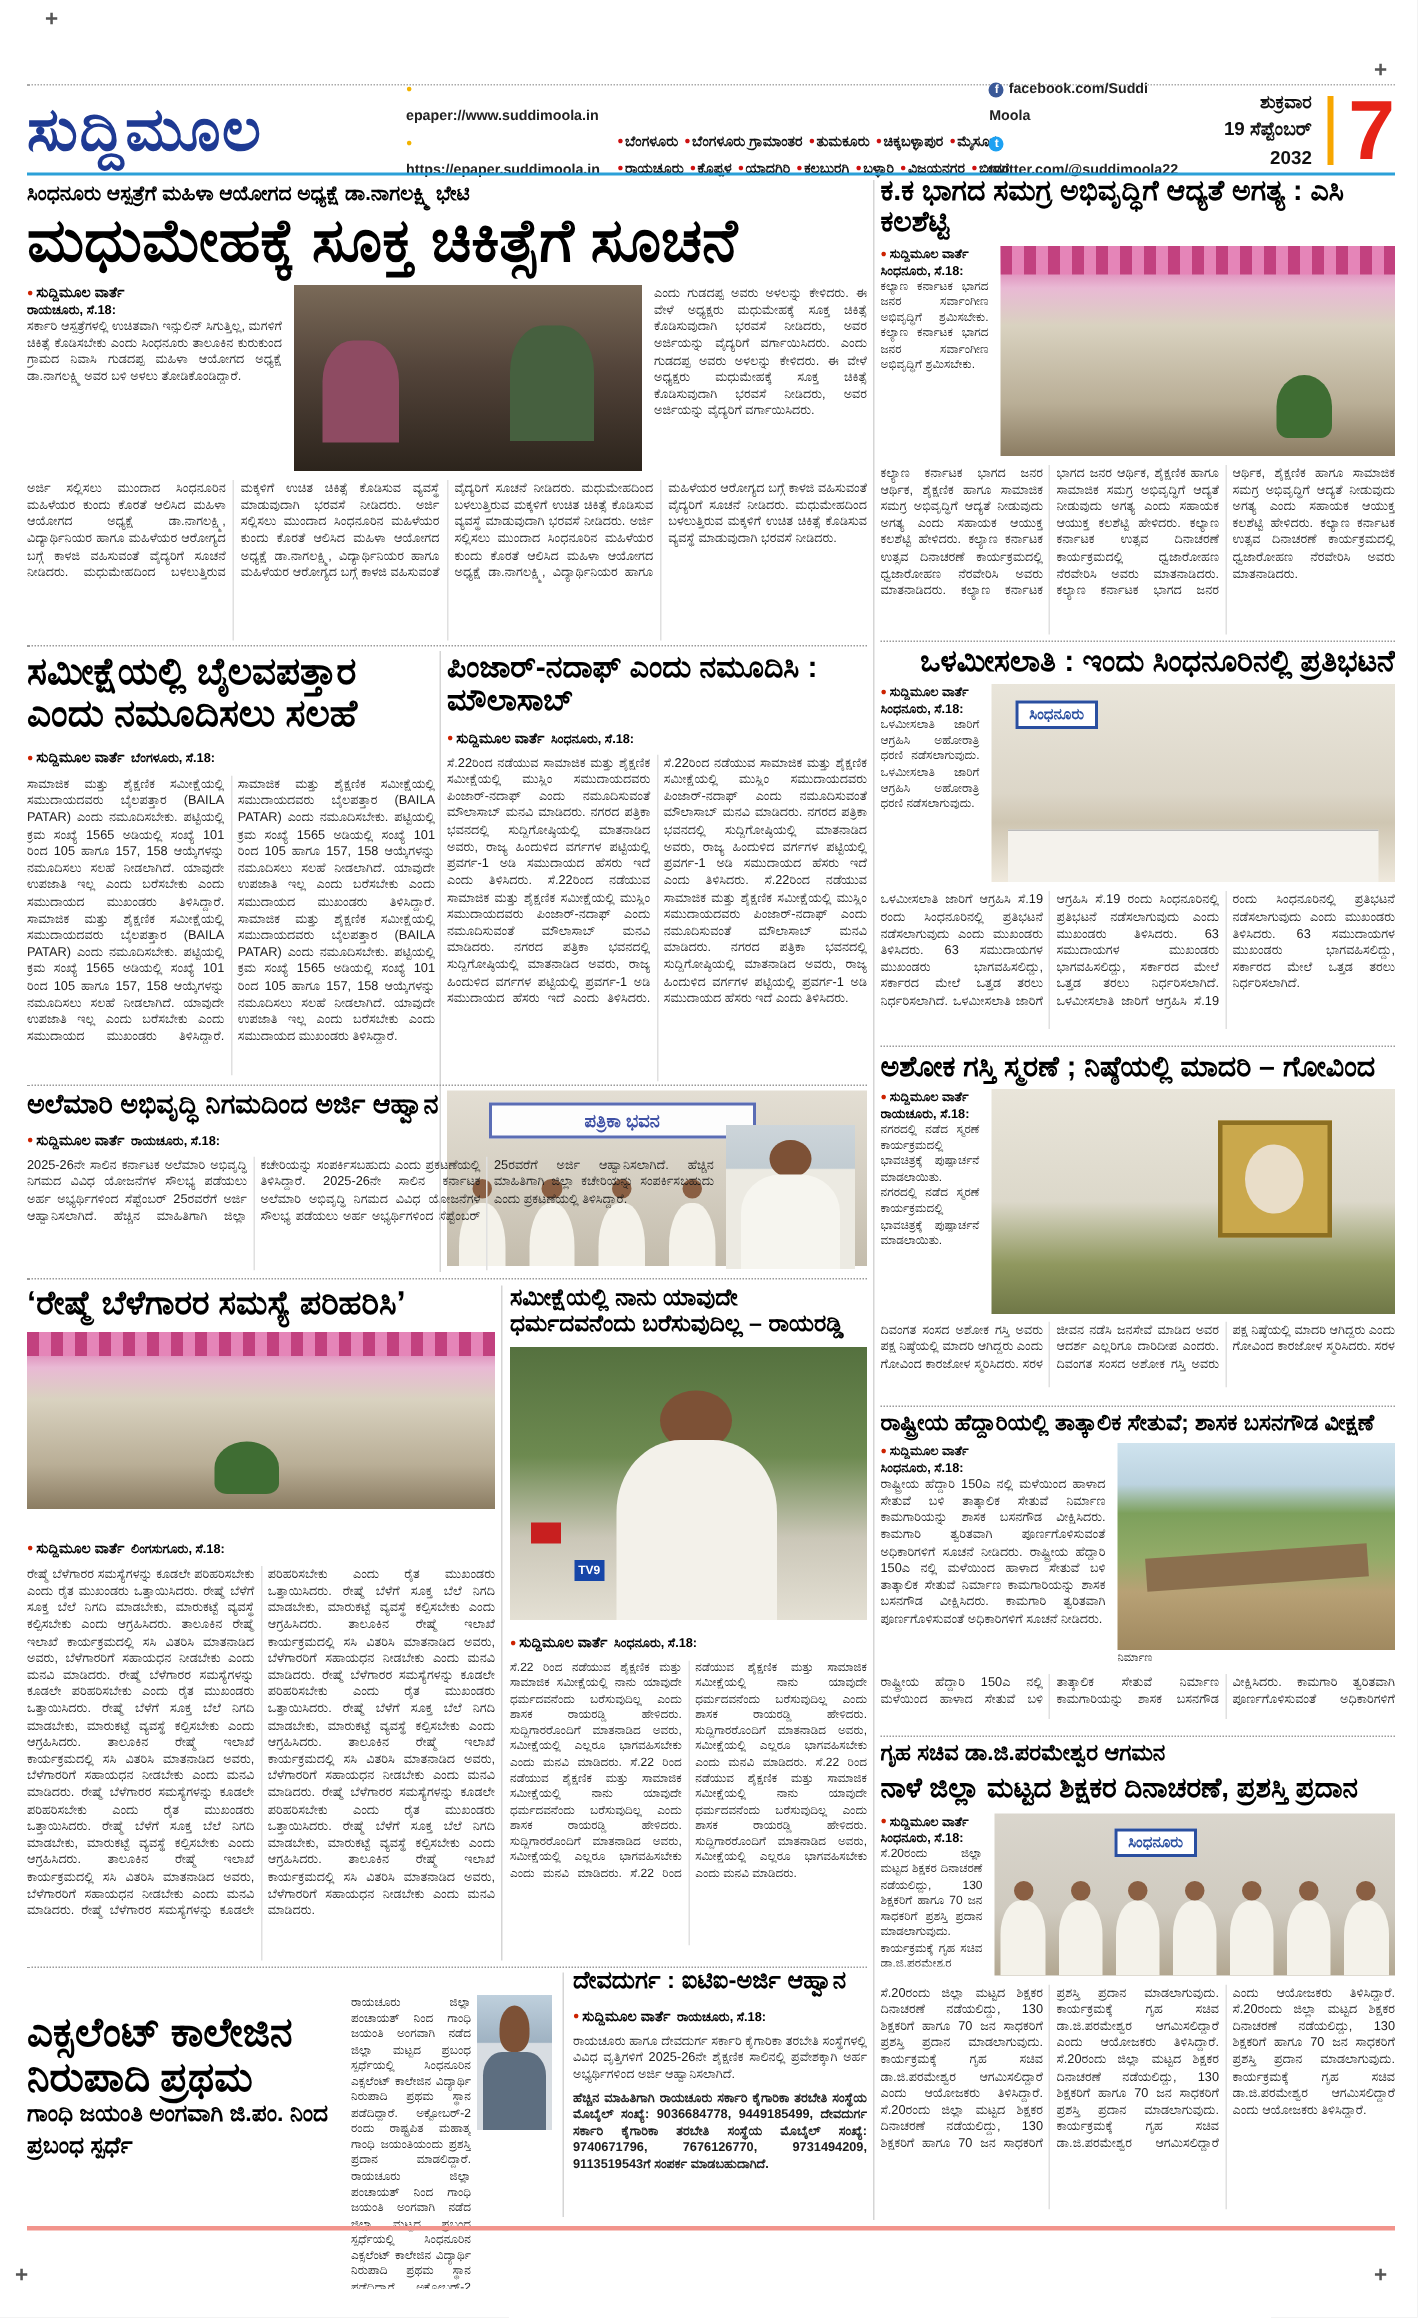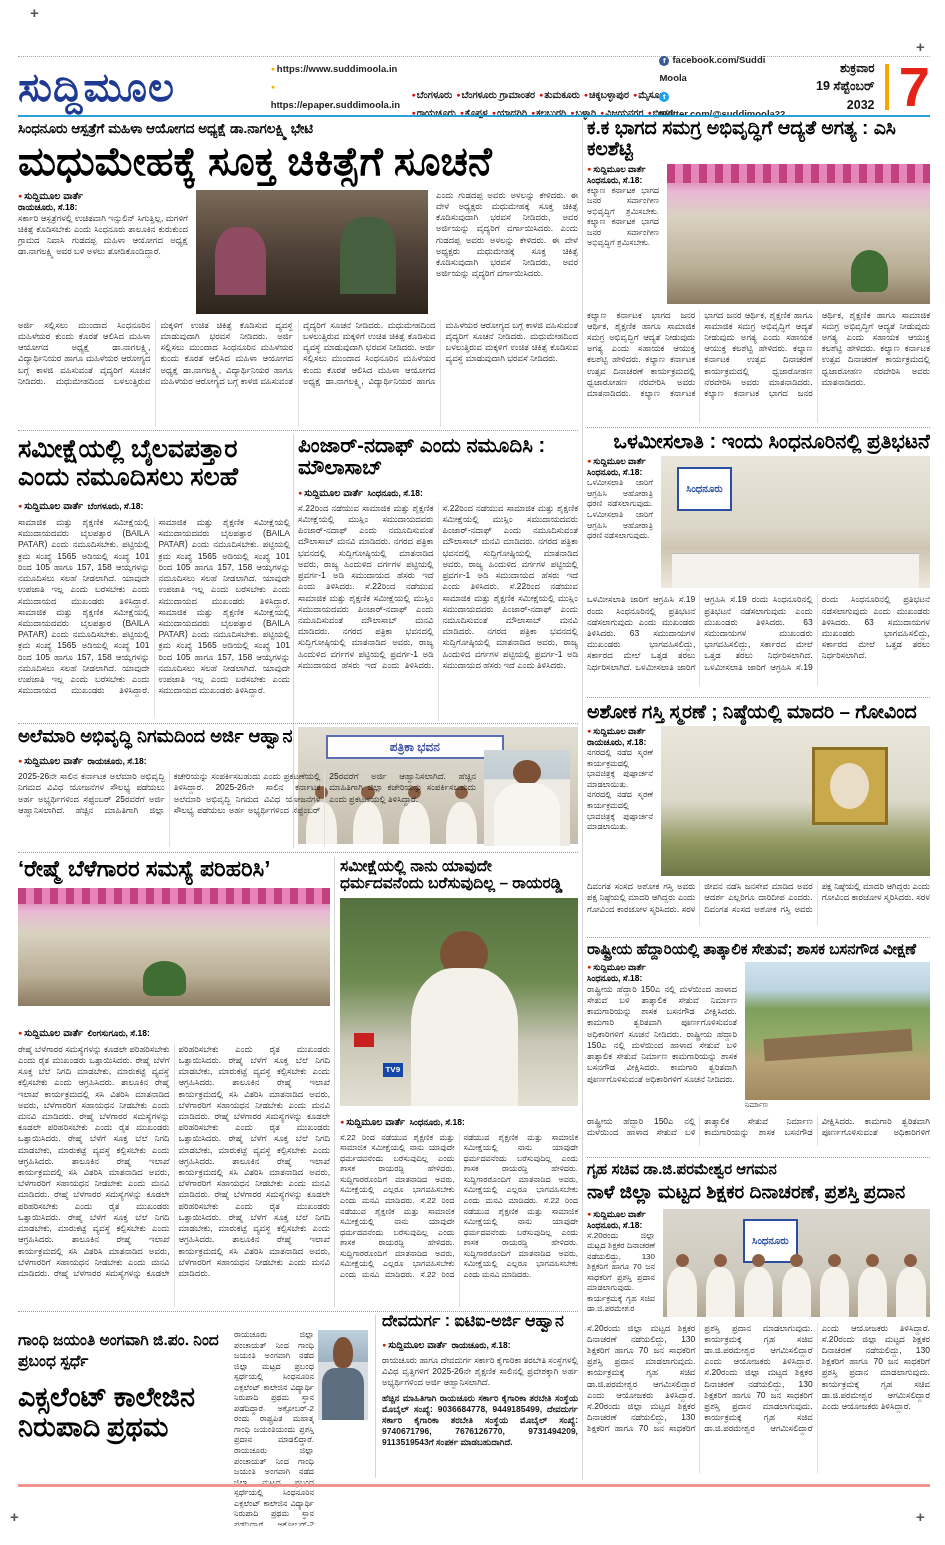--- a/index.html
+++ b/index.html
@@ -44,21 +44,21 @@
   .ph-crowd{background:linear-gradient(180deg,#7a6a58 0%,#53443a 45%,#2c241c 100%);}
   .ph-crowd .sari1{position:absolute;left:8%;top:30%;width:22%;height:55%;background:#8e4b62;border-radius:40% 40% 0 0;}
   .ph-crowd .sari2{position:absolute;left:62%;top:22%;width:24%;height:62%;background:#46603f;border-radius:40% 40% 0 0;}
   .ph-stage{background:linear-gradient(180deg,#d14f97 0%,#e9b9d4 20%,#d9d2c0 38%,#b9ae96 75%,#8b7c62 100%);}
   .ph-stage .fringe{position:absolute;left:0;top:0;width:100%;height:14%;
       background:repeating-linear-gradient(90deg,#c2417f 0 8px,#e585b8 8px 16px);}
   .ph-stage .plant{position:absolute;left:70%;bottom:8%;width:14%;height:30%;background:#3f6d33;border-radius:50% 50% 20% 20%;}
   .ph-meeting{background:linear-gradient(180deg,#e9e5da 0%,#dcd6c8 55%,#cfc6b2 70%,#efe9dd 100%);}
   .ph-meeting .table{position:absolute;left:4%;bottom:0;width:92%;height:26%;background:#f4f2ec;border-top:1px solid #bbb;}
   .sign{position:absolute;background:#fff;border:2px solid #2a4fa0;color:#2a4fa0;font-weight:bold;
-        font-size:10px;padding:14px 7px;white-space:nowrap;}
+        font-size:10px;padding:2px 7px;white-space:nowrap;}
   .ph-press{background:linear-gradient(180deg,#e3ded3 0%,#d4cec1 45%,#bdb5a4 100%);}
   .banner{position:absolute;left:10%;top:6%;width:62%;background:#fdfdfd;border:2px solid #5b6db5;
           color:#3f51a5;font-weight:bold;font-size:12px;text-align:center;padding:3px 0;}
   .heads{position:absolute;bottom:0;left:0;width:100%;height:46%;display:flex;justify-content:space-around;align-items:flex-end;}
   .man{width:11%;height:100%;background:#f4f2ea;border-radius:45% 45% 0 0;position:relative;}
   .man::before{content:"";position:absolute;left:28%;top:-26%;width:44%;padding-top:44%;border-radius:50%;background:#8a5f43;}
   .ph-portrait{background:linear-gradient(180deg,#cdd5da 0%,#c2ccd2 30%,#eceae2 31%);}
   .ph-portrait .head{position:absolute;left:34%;top:10%;width:32%;height:26%;background:#7d5136;border-radius:50%;}
   .ph-portrait .shirt{position:absolute;left:12%;top:34%;width:76%;height:66%;background:#f6f5ef;border-radius:40% 40% 0 0;}
   .ph-garland{background:linear-gradient(180deg,#e9e5da 0%,#dcd8ca 50%,#90985f 78%,#6f7747 100%);}
@@ -87,21 +87,21 @@
 <div id="page">
 
   <div class="crop" style="left:30px;top:4px;">+</div>
   <div class="crop" style="left:916px;top:38px;">+</div>
   <div class="crop" style="left:10px;top:1508px;">+</div>
   <div class="crop" style="left:916px;top:1508px;">+</div>
 
   <div class="hdr">
     <div class="masthead">ಸುದ್ದಿಮೂಲ</div>
     <div class="urls">
-      <div class="u">https://www.suddimoola.in</div>
+      <div class="u">epaper://www.suddimoola.in</div>
       <div class="u">https://epaper.suddimoola.in</div>
     </div>
     <div class="cities">
       <div><span class="city">ಬೆಂಗಳೂರು</span><span class="city">ಬೆಂಗಳೂರು ಗ್ರಾಮಾಂತರ</span><span class="city">ತುಮಕೂರು</span><span class="city">ಚಿಕ್ಕಬಳ್ಳಾಪುರ</span><span class="city">ಮೈಸೂರು</span></div>
       <div><span class="city">ರಾಯಚೂರು</span><span class="city">ಕೊಪ್ಪಳ</span><span class="city">ಯಾದಗಿರಿ</span><span class="city">ಕಲಬುರಗಿ</span><span class="city">ಬಳ್ಳಾರಿ</span><span class="city">ವಿಜಯನಗರ</span><span class="city">ಬೀದರ</span></div>
     </div>
     <div class="social">
       <div><span class="soc-ic fb">f</span><span>facebook.com/Suddi Moola</span></div>
       <div><span class="soc-ic tw">t</span><span>twitter.com/@suddimoola22</span></div>
     </div>
@@ -233,21 +233,21 @@
     </div>
     <div style="margin-top:16px;">
       <span class="byline">ಸುದ್ದಿಮೂಲ ವಾರ್ತೆ</span>
       <span class="dl">ಲಿಂಗಸುಗೂರು, ಸೆ.18:</span>
     </div>
     <div class="body cols2" style="margin-top:4px;height:280px;">ರೇಷ್ಮೆ ಬೆಳೆಗಾರರ ಸಮಸ್ಯೆಗಳನ್ನು ಕೂಡಲೇ ಪರಿಹರಿಸಬೇಕು ಎಂದು ರೈತ ಮುಖಂಡರು ಒತ್ತಾಯಿಸಿದರು. ರೇಷ್ಮೆ ಬೆಳೆಗೆ ಸೂಕ್ತ ಬೆಲೆ ನಿಗದಿ ಮಾಡಬೇಕು, ಮಾರುಕಟ್ಟೆ ವ್ಯವಸ್ಥೆ ಕಲ್ಪಿಸಬೇಕು ಎಂದು ಆಗ್ರಹಿಸಿದರು. ತಾಲೂಕಿನ ರೇಷ್ಮೆ ಇಲಾಖೆ ಕಾರ್ಯಕ್ರಮದಲ್ಲಿ ಸಸಿ ವಿತರಿಸಿ ಮಾತನಾಡಿದ ಅವರು, ಬೆಳೆಗಾರರಿಗೆ ಸಹಾಯಧನ ನೀಡಬೇಕು ಎಂದು ಮನವಿ ಮಾಡಿದರು. ರೇಷ್ಮೆ ಬೆಳೆಗಾರರ ಸಮಸ್ಯೆಗಳನ್ನು ಕೂಡಲೇ ಪರಿಹರಿಸಬೇಕು ಎಂದು ರೈತ ಮುಖಂಡರು ಒತ್ತಾಯಿಸಿದರು. ರೇಷ್ಮೆ ಬೆಳೆಗೆ ಸೂಕ್ತ ಬೆಲೆ ನಿಗದಿ ಮಾಡಬೇಕು, ಮಾರುಕಟ್ಟೆ ವ್ಯವಸ್ಥೆ ಕಲ್ಪಿಸಬೇಕು ಎಂದು ಆಗ್ರಹಿಸಿದರು. ತಾಲೂಕಿನ ರೇಷ್ಮೆ ಇಲಾಖೆ ಕಾರ್ಯಕ್ರಮದಲ್ಲಿ ಸಸಿ ವಿತರಿಸಿ ಮಾತನಾಡಿದ ಅವರು, ಬೆಳೆಗಾರರಿಗೆ ಸಹಾಯಧನ ನೀಡಬೇಕು ಎಂದು ಮನವಿ ಮಾಡಿದರು. ರೇಷ್ಮೆ ಬೆಳೆಗಾರರ ಸಮಸ್ಯೆಗಳನ್ನು ಕೂಡಲೇ ಪರಿಹರಿಸಬೇಕು ಎಂದು ರೈತ ಮುಖಂಡರು ಒತ್ತಾಯಿಸಿದರು. ರೇಷ್ಮೆ ಬೆಳೆಗೆ ಸೂಕ್ತ ಬೆಲೆ ನಿಗದಿ ಮಾಡಬೇಕು, ಮಾರುಕಟ್ಟೆ ವ್ಯವಸ್ಥೆ ಕಲ್ಪಿಸಬೇಕು ಎಂದು ಆಗ್ರಹಿಸಿದರು. ತಾಲೂಕಿನ ರೇಷ್ಮೆ ಇಲಾಖೆ ಕಾರ್ಯಕ್ರಮದಲ್ಲಿ ಸಸಿ ವಿತರಿಸಿ ಮಾತನಾಡಿದ ಅವರು, ಬೆಳೆಗಾರರಿಗೆ ಸಹಾಯಧನ ನೀಡಬೇಕು ಎಂದು ಮನವಿ ಮಾಡಿದರು. ರೇಷ್ಮೆ ಬೆಳೆಗಾರರ ಸಮಸ್ಯೆಗಳನ್ನು ಕೂಡಲೇ ಪರಿಹರಿಸಬೇಕು ಎಂದು ರೈತ ಮುಖಂಡರು ಒತ್ತಾಯಿಸಿದರು. ರೇಷ್ಮೆ ಬೆಳೆಗೆ ಸೂಕ್ತ ಬೆಲೆ ನಿಗದಿ ಮಾಡಬೇಕು, ಮಾರುಕಟ್ಟೆ ವ್ಯವಸ್ಥೆ ಕಲ್ಪಿಸಬೇಕು ಎಂದು ಆಗ್ರಹಿಸಿದರು. ತಾಲೂಕಿನ ರೇಷ್ಮೆ ಇಲಾಖೆ ಕಾರ್ಯಕ್ರಮದಲ್ಲಿ ಸಸಿ ವಿತರಿಸಿ ಮಾತನಾಡಿದ ಅವರು, ಬೆಳೆಗಾರರಿಗೆ ಸಹಾಯಧನ ನೀಡಬೇಕು ಎಂದು ಮನವಿ ಮಾಡಿದರು. ರೇಷ್ಮೆ ಬೆಳೆಗಾರರ ಸಮಸ್ಯೆಗಳನ್ನು ಕೂಡಲೇ ಪರಿಹರಿಸಬೇಕು ಎಂದು ರೈತ ಮುಖಂಡರು ಒತ್ತಾಯಿಸಿದರು. ರೇಷ್ಮೆ ಬೆಳೆಗೆ ಸೂಕ್ತ ಬೆಲೆ ನಿಗದಿ ಮಾಡಬೇಕು, ಮಾರುಕಟ್ಟೆ ವ್ಯವಸ್ಥೆ ಕಲ್ಪಿಸಬೇಕು ಎಂದು ಆಗ್ರಹಿಸಿದರು. ತಾಲೂಕಿನ ರೇಷ್ಮೆ ಇಲಾಖೆ ಕಾರ್ಯಕ್ರಮದಲ್ಲಿ ಸಸಿ ವಿತರಿಸಿ ಮಾತನಾಡಿದ ಅವರು, ಬೆಳೆಗಾರರಿಗೆ ಸಹಾಯಧನ ನೀಡಬೇಕು ಎಂದು ಮನವಿ ಮಾಡಿದರು. ರೇಷ್ಮೆ ಬೆಳೆಗಾರರ ಸಮಸ್ಯೆಗಳನ್ನು ಕೂಡಲೇ ಪರಿಹರಿಸಬೇಕು ಎಂದು ರೈತ ಮುಖಂಡರು ಒತ್ತಾಯಿಸಿದರು. ರೇಷ್ಮೆ ಬೆಳೆಗೆ ಸೂಕ್ತ ಬೆಲೆ ನಿಗದಿ ಮಾಡಬೇಕು, ಮಾರುಕಟ್ಟೆ ವ್ಯವಸ್ಥೆ ಕಲ್ಪಿಸಬೇಕು ಎಂದು ಆಗ್ರಹಿಸಿದರು. ತಾಲೂಕಿನ ರೇಷ್ಮೆ ಇಲಾಖೆ ಕಾರ್ಯಕ್ರಮದಲ್ಲಿ ಸಸಿ ವಿತರಿಸಿ ಮಾತನಾಡಿದ ಅವರು, ಬೆಳೆಗಾರರಿಗೆ ಸಹಾಯಧನ ನೀಡಬೇಕು ಎಂದು ಮನವಿ ಮಾಡಿದರು.</div>
   </div>
 
   <div class="art" style="left:340px;top:857px;width:238px;height:450px;">
     <div class="hl" style="font-size:15.5px;">ಸಮೀಕ್ಷೆಯಲ್ಲಿ ನಾನು ಯಾವುದೇ ಧರ್ಮದವನೆಂದು ಬರೆಸುವುದಿಲ್ಲ – ರಾಯರಡ್ಡಿ</div>
-    <div class="photo ph-speaker" style="width:238px;height:208px;margin-top:6px;">
+    <div class="photo ph-speaker" style="width:238px;height:182px;margin-top:6px;">
       <div class="head"></div>
       <div class="shirt"></div>
       <div class="miccube mic-blue">TV9</div>
       <div class="miccube mic-red"></div>
     </div>
     <div style="margin-top:5px;">
       <span class="byline">ಸುದ್ದಿಮೂಲ ವಾರ್ತೆ</span>
       <span class="dl">ಸಿಂಧನೂರು, ಸೆ.18:</span>
     </div>
     <div class="body cols2" style="margin-top:4px;height:190px;font-size:8px;">ಸೆ.22 ರಿಂದ ನಡೆಯುವ ಶೈಕ್ಷಣಿಕ ಮತ್ತು ಸಾಮಾಜಿಕ ಸಮೀಕ್ಷೆಯಲ್ಲಿ ನಾನು ಯಾವುದೇ ಧರ್ಮದವನೆಂದು ಬರೆಸುವುದಿಲ್ಲ ಎಂದು ಶಾಸಕ ರಾಯರಡ್ಡಿ ಹೇಳಿದರು. ಸುದ್ದಿಗಾರರೊಂದಿಗೆ ಮಾತನಾಡಿದ ಅವರು, ಸಮೀಕ್ಷೆಯಲ್ಲಿ ಎಲ್ಲರೂ ಭಾಗವಹಿಸಬೇಕು ಎಂದು ಮನವಿ ಮಾಡಿದರು. ಸೆ.22 ರಿಂದ ನಡೆಯುವ ಶೈಕ್ಷಣಿಕ ಮತ್ತು ಸಾಮಾಜಿಕ ಸಮೀಕ್ಷೆಯಲ್ಲಿ ನಾನು ಯಾವುದೇ ಧರ್ಮದವನೆಂದು ಬರೆಸುವುದಿಲ್ಲ ಎಂದು ಶಾಸಕ ರಾಯರಡ್ಡಿ ಹೇಳಿದರು. ಸುದ್ದಿಗಾರರೊಂದಿಗೆ ಮಾತನಾಡಿದ ಅವರು, ಸಮೀಕ್ಷೆಯಲ್ಲಿ ಎಲ್ಲರೂ ಭಾಗವಹಿಸಬೇಕು ಎಂದು ಮನವಿ ಮಾಡಿದರು. ಸೆ.22 ರಿಂದ ನಡೆಯುವ ಶೈಕ್ಷಣಿಕ ಮತ್ತು ಸಾಮಾಜಿಕ ಸಮೀಕ್ಷೆಯಲ್ಲಿ ನಾನು ಯಾವುದೇ ಧರ್ಮದವನೆಂದು ಬರೆಸುವುದಿಲ್ಲ ಎಂದು ಶಾಸಕ ರಾಯರಡ್ಡಿ ಹೇಳಿದರು. ಸುದ್ದಿಗಾರರೊಂದಿಗೆ ಮಾತನಾಡಿದ ಅವರು, ಸಮೀಕ್ಷೆಯಲ್ಲಿ ಎಲ್ಲರೂ ಭಾಗವಹಿಸಬೇಕು ಎಂದು ಮನವಿ ಮಾಡಿದರು. ಸೆ.22 ರಿಂದ ನಡೆಯುವ ಶೈಕ್ಷಣಿಕ ಮತ್ತು ಸಾಮಾಜಿಕ ಸಮೀಕ್ಷೆಯಲ್ಲಿ ನಾನು ಯಾವುದೇ ಧರ್ಮದವನೆಂದು ಬರೆಸುವುದಿಲ್ಲ ಎಂದು ಶಾಸಕ ರಾಯರಡ್ಡಿ ಹೇಳಿದರು. ಸುದ್ದಿಗಾರರೊಂದಿಗೆ ಮಾತನಾಡಿದ ಅವರು, ಸಮೀಕ್ಷೆಯಲ್ಲಿ ಎಲ್ಲರೂ ಭಾಗವಹಿಸಬೇಕು ಎಂದು ಮನವಿ ಮಾಡಿದರು.</div>
@@ -292,22 +292,22 @@
             <div class="man"></div>
         </div>
       </div>
     </div>
     <div class="body cols3" style="margin-top:6px;height:150px;">ಸೆ.20ರಂದು ಜಿಲ್ಲಾ ಮಟ್ಟದ ಶಿಕ್ಷಕರ ದಿನಾಚರಣೆ ನಡೆಯಲಿದ್ದು, 130 ಶಿಕ್ಷಕರಿಗೆ ಹಾಗೂ 70 ಜನ ಸಾಧಕರಿಗೆ ಪ್ರಶಸ್ತಿ ಪ್ರದಾನ ಮಾಡಲಾಗುವುದು. ಕಾರ್ಯಕ್ರಮಕ್ಕೆ ಗೃಹ ಸಚಿವ ಡಾ.ಜಿ.ಪರಮೇಶ್ವರ ಆಗಮಿಸಲಿದ್ದಾರೆ ಎಂದು ಆಯೋಜಕರು ತಿಳಿಸಿದ್ದಾರೆ. ಸೆ.20ರಂದು ಜಿಲ್ಲಾ ಮಟ್ಟದ ಶಿಕ್ಷಕರ ದಿನಾಚರಣೆ ನಡೆಯಲಿದ್ದು, 130 ಶಿಕ್ಷಕರಿಗೆ ಹಾಗೂ 70 ಜನ ಸಾಧಕರಿಗೆ ಪ್ರಶಸ್ತಿ ಪ್ರದಾನ ಮಾಡಲಾಗುವುದು. ಕಾರ್ಯಕ್ರಮಕ್ಕೆ ಗೃಹ ಸಚಿವ ಡಾ.ಜಿ.ಪರಮೇಶ್ವರ ಆಗಮಿಸಲಿದ್ದಾರೆ ಎಂದು ಆಯೋಜಕರು ತಿಳಿಸಿದ್ದಾರೆ. ಸೆ.20ರಂದು ಜಿಲ್ಲಾ ಮಟ್ಟದ ಶಿಕ್ಷಕರ ದಿನಾಚರಣೆ ನಡೆಯಲಿದ್ದು, 130 ಶಿಕ್ಷಕರಿಗೆ ಹಾಗೂ 70 ಜನ ಸಾಧಕರಿಗೆ ಪ್ರಶಸ್ತಿ ಪ್ರದಾನ ಮಾಡಲಾಗುವುದು. ಕಾರ್ಯಕ್ರಮಕ್ಕೆ ಗೃಹ ಸಚಿವ ಡಾ.ಜಿ.ಪರಮೇಶ್ವರ ಆಗಮಿಸಲಿದ್ದಾರೆ ಎಂದು ಆಯೋಜಕರು ತಿಳಿಸಿದ್ದಾರೆ. ಸೆ.20ರಂದು ಜಿಲ್ಲಾ ಮಟ್ಟದ ಶಿಕ್ಷಕರ ದಿನಾಚರಣೆ ನಡೆಯಲಿದ್ದು, 130 ಶಿಕ್ಷಕರಿಗೆ ಹಾಗೂ 70 ಜನ ಸಾಧಕರಿಗೆ ಪ್ರಶಸ್ತಿ ಪ್ರದಾನ ಮಾಡಲಾಗುವುದು. ಕಾರ್ಯಕ್ರಮಕ್ಕೆ ಗೃಹ ಸಚಿವ ಡಾ.ಜಿ.ಪರಮೇಶ್ವರ ಆಗಮಿಸಲಿದ್ದಾರೆ ಎಂದು ಆಯೋಜಕರು ತಿಳಿಸಿದ್ದಾರೆ.</div>
   </div>
 
   <div class="art" style="left:18px;top:1330px;width:350px;height:200px;">
     <div class="row">
       <div style="width:208px;">
+        <div class="hl" style="font-size:27px;margin-top:10px;font-family:'Liberation Serif','DejaVu Serif',serif;">ಎಕ್ಸಲೆಂಟ್ ಕಾಲೇಜಿನ ನಿರುಪಾದಿ ಪ್ರಥಮ</div>
         <div class="hl" style="font-size:15.5px;line-height:1.35;">ಗಾಂಧಿ ಜಯಂತಿ ಅಂಗವಾಗಿ ಜಿ.ಪಂ. ನಿಂದ ಪ್ರಬಂಧ ಸ್ಪರ್ಧೆ</div>
-        <div class="hl" style="font-size:27px;margin-top:10px;font-family:'Liberation Serif','DejaVu Serif',serif;">ಎಕ್ಸಲೆಂಟ್ ಕಾಲೇಜಿನ ನಿರುಪಾದಿ ಪ್ರಥಮ</div>
       </div>
       <div style="flex:1;">
         <div class="photo ph-student" style="width:50px;height:90px;float:right;margin:0 0 4px 4px;">
           <div class="head"></div>
           <div class="shirt"></div>
         </div>
         <div class="body" style="font-size:8px;height:196px;">ರಾಯಚೂರು ಜಿಲ್ಲಾ ಪಂಚಾಯತ್ ನಿಂದ ಗಾಂಧಿ ಜಯಂತಿ ಅಂಗವಾಗಿ ನಡೆದ ಜಿಲ್ಲಾ ಮಟ್ಟದ ಪ್ರಬಂಧ ಸ್ಪರ್ಧೆಯಲ್ಲಿ ಸಿಂಧನೂರಿನ ಎಕ್ಸಲೆಂಟ್ ಕಾಲೇಜಿನ ವಿದ್ಯಾರ್ಥಿ ನಿರುಪಾದಿ ಪ್ರಥಮ ಸ್ಥಾನ ಪಡೆದಿದ್ದಾರೆ. ಅಕ್ಟೋಬರ್-2 ರಂದು ರಾಷ್ಟ್ರಪಿತ ಮಹಾತ್ಮ ಗಾಂಧಿ ಜಯಂತಿಯಂದು ಪ್ರಶಸ್ತಿ ಪ್ರದಾನ ಮಾಡಲಿದ್ದಾರೆ. ರಾಯಚೂರು ಜಿಲ್ಲಾ ಪಂಚಾಯತ್ ನಿಂದ ಗಾಂಧಿ ಜಯಂತಿ ಅಂಗವಾಗಿ ನಡೆದ ಜಿಲ್ಲಾ ಮಟ್ಟದ ಪ್ರಬಂಧ ಸ್ಪರ್ಧೆಯಲ್ಲಿ ಸಿಂಧನೂರಿನ ಎಕ್ಸಲೆಂಟ್ ಕಾಲೇಜಿನ ವಿದ್ಯಾರ್ಥಿ ನಿರುಪಾದಿ ಪ್ರಥಮ ಸ್ಥಾನ ಪಡೆದಿದ್ದಾರೆ. ಅಕ್ಟೋಬರ್-2 ರಂದು ರಾಷ್ಟ್ರಪಿತ ಮಹಾತ್ಮ ಗಾಂಧಿ ಜಯಂತಿಯಂದು ಪ್ರಶಸ್ತಿ ಪ್ರದಾನ ಮಾಡಲಿದ್ದಾರೆ.</div>
       </div>
     </div>
   </div>

